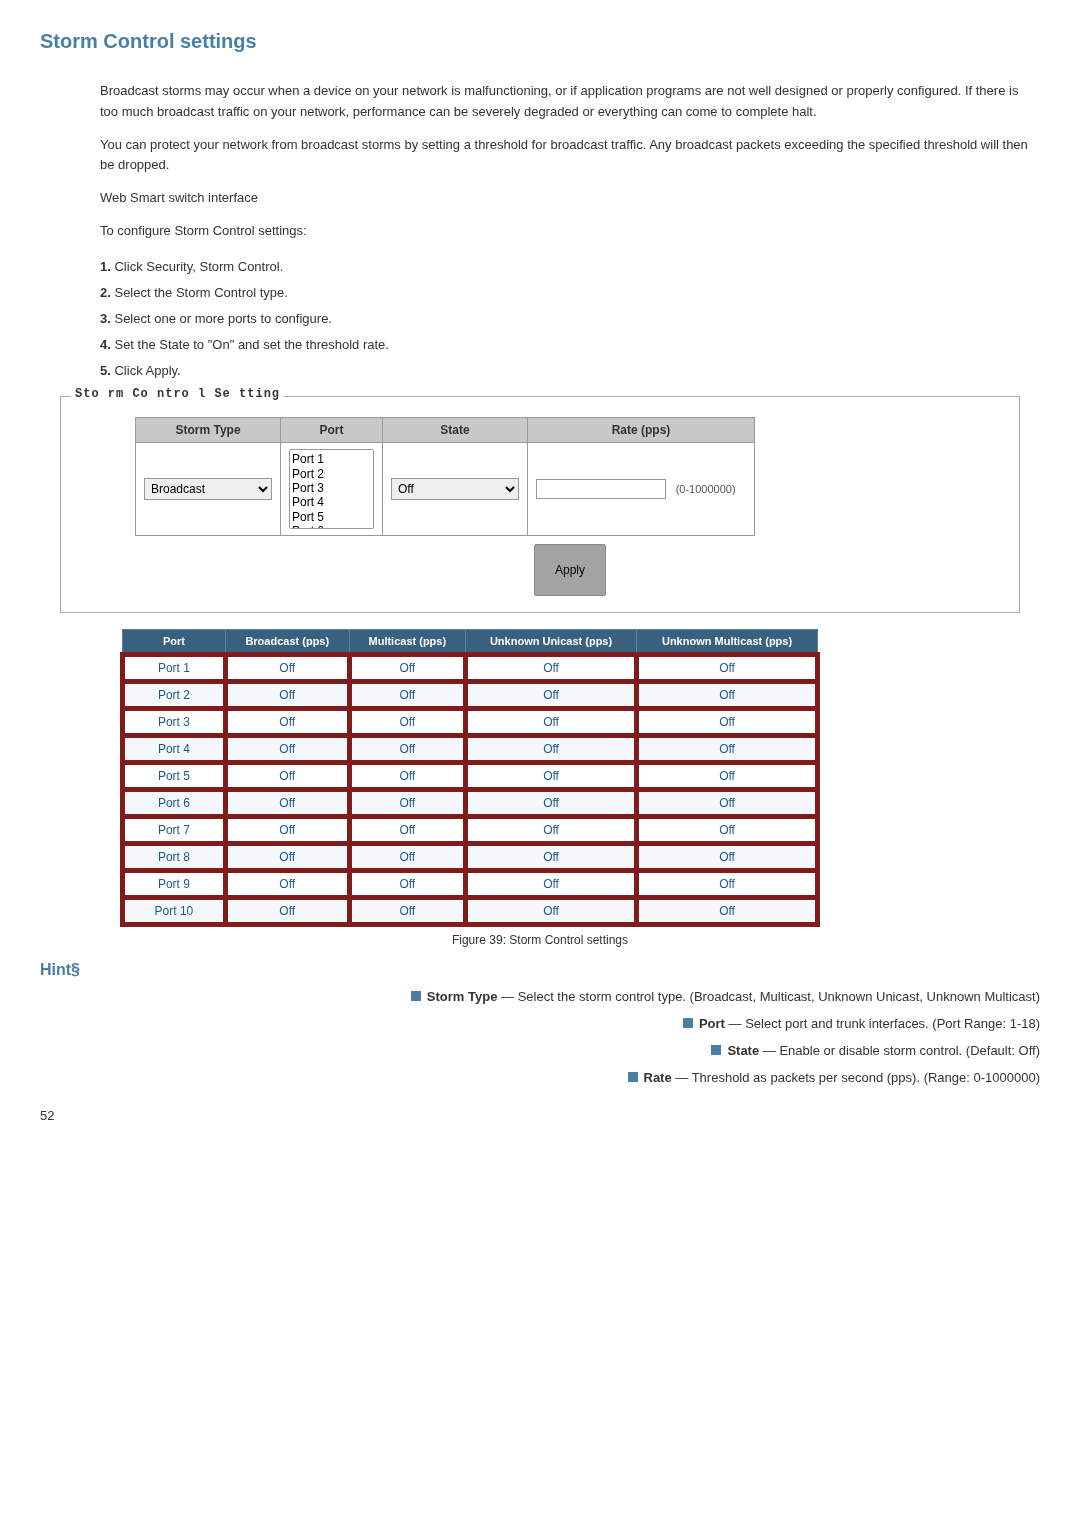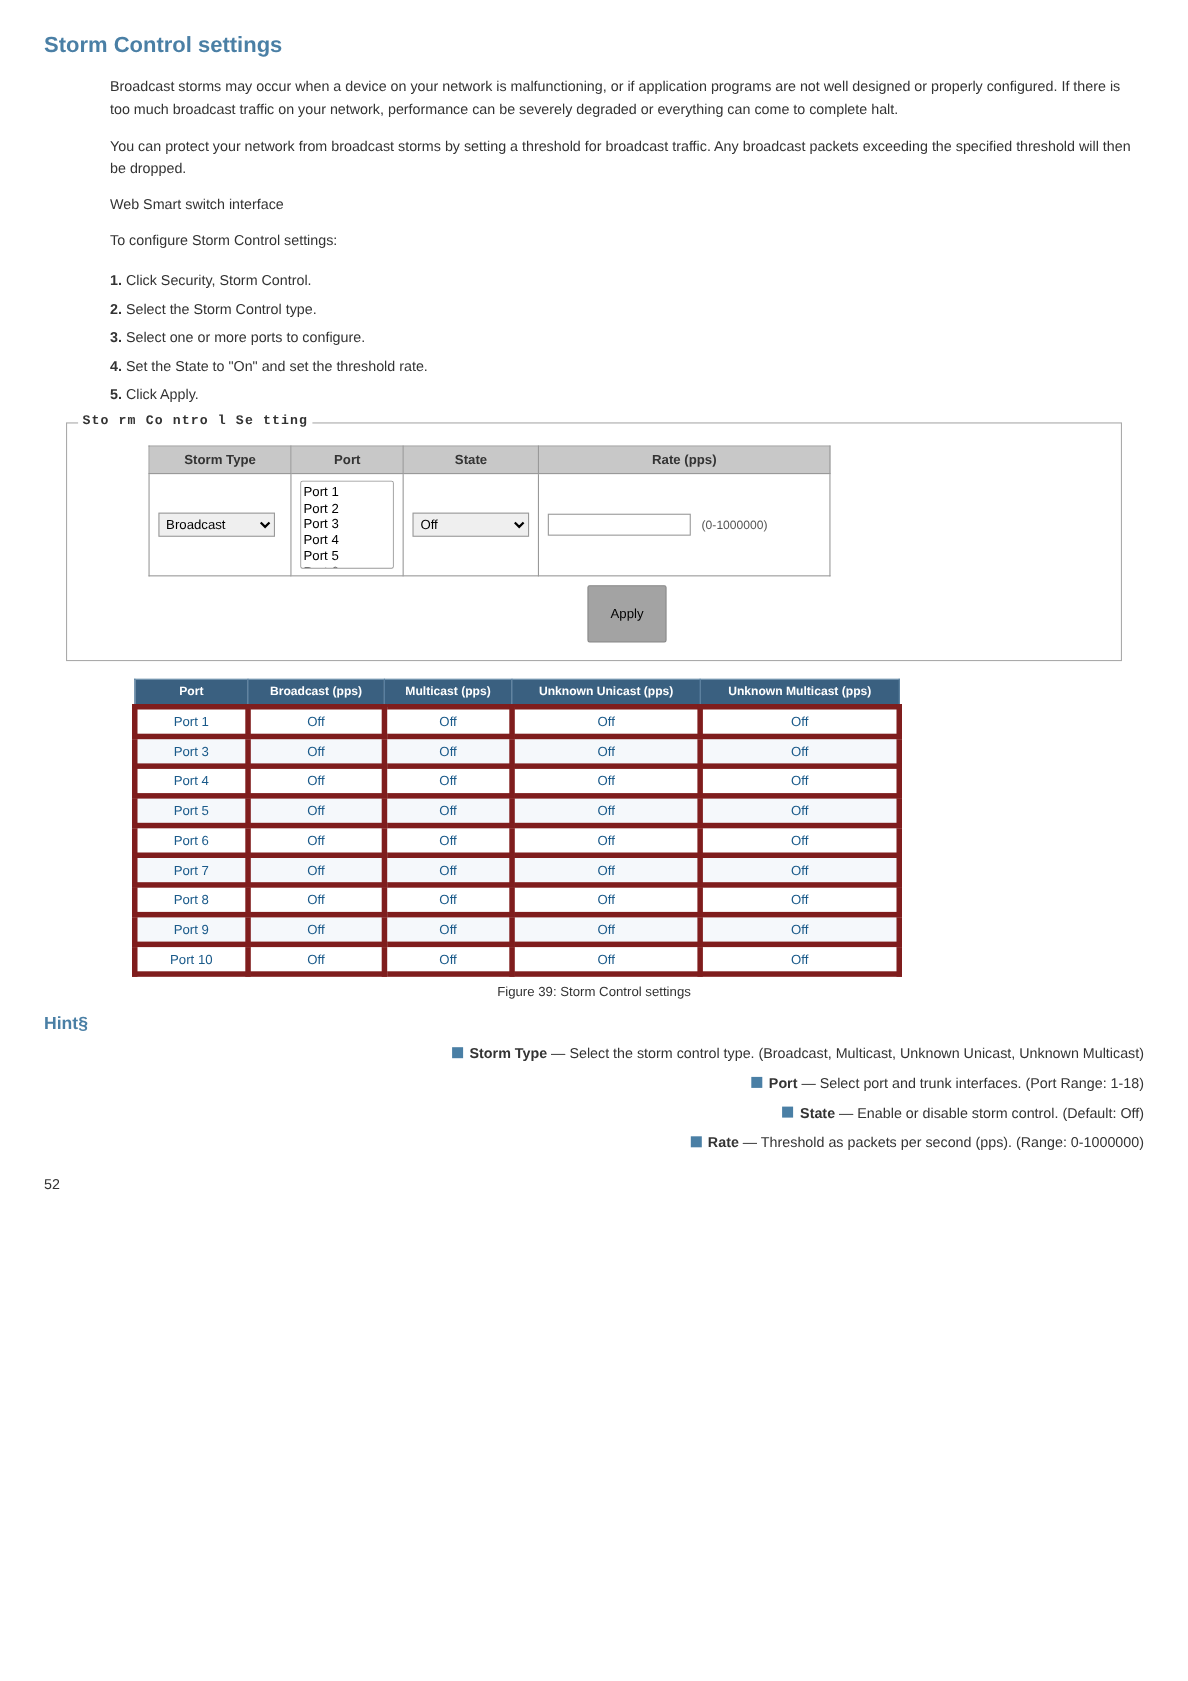--- a/index.html
+++ b/index.html
@@ -9,21 +9,21 @@
       color: #333;
       background: #fff;
       padding: 30px 40px;
       max-width: 1080px;
     }
 
     h1.page-title {
       color: #4a7fa5;
       font-size: 20px;
       font-weight: bold;
-      margin-bottom: 16px;
+      margin-bottom: 28px;
       border-bottom: none;
     }
 
     .intro-text {
       margin-left: 60px;
       margin-bottom: 12px;
       line-height: 1.6;
       color: #333;
     }
 
@@ -103,21 +103,21 @@
 
     .state-cell {
       width: 100px;
     }
 
     .rate-cell {
       width: 280px;
     }
 
     select.type-select, select.state-select {
-      width: 106px;
+      width: 128px;
       font-size: 12px;
       padding: 2px;
       border: 1px solid #999;
     }
 
     select.port-select {
       width: 85px;
       font-size: 12px;
       padding: 2px;
       border: 1px solid #999;
@@ -337,20 +337,27 @@
     </thead>
     <tbody id="status-tbody">
     <tr>
           <td>Port 1</td>
           <td>Off</td>
           <td>Off</td>
           <td>Off</td>
           <td>Off</td>
         </tr>
         <tr>
+          <td>Port 2</td>
+          <td>Off</td>
+          <td>Off</td>
+          <td>Off</td>
+          <td>Off</td>
+        </tr>
+        <tr>
           <td>Port 3</td>
           <td>Off</td>
           <td>Off</td>
           <td>Off</td>
           <td>Off</td>
         </tr>
         <tr>
           <td>Port 4</td>
           <td>Off</td>
           <td>Off</td>

